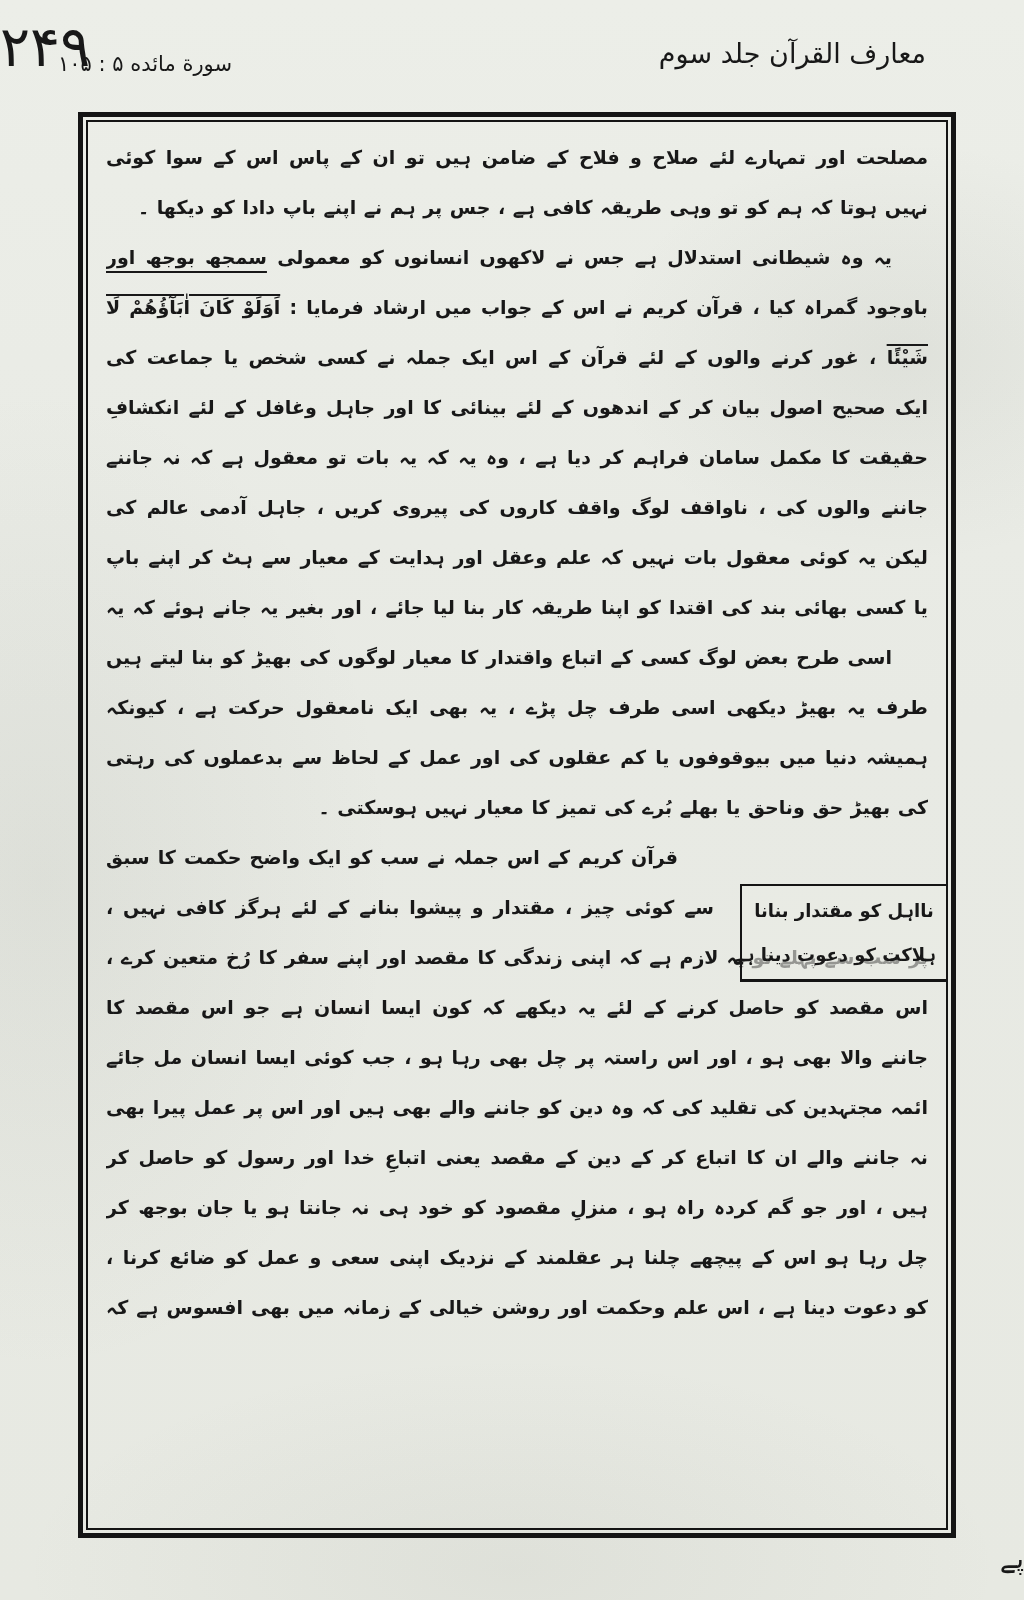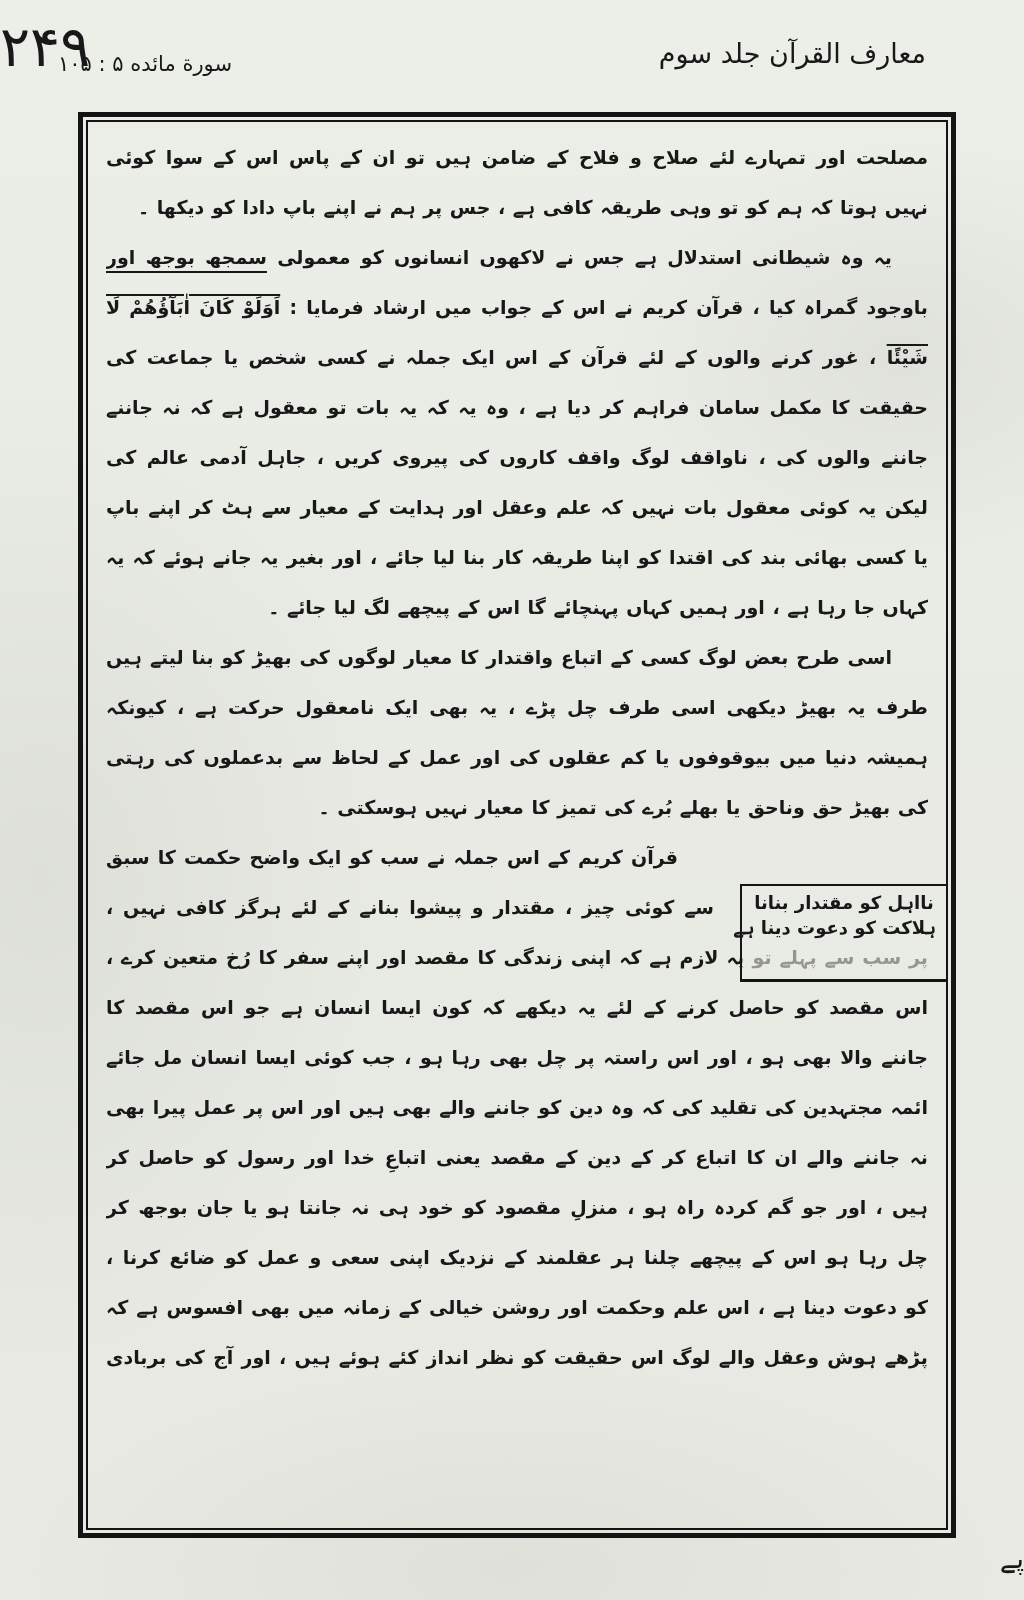--- a/index.html
+++ b/index.html
@@ -35,22 +35,22 @@
   }
   .tline.end{text-align-last:right;}
   .tline.indent{text-indent:36px;}
   .tline.inset{padding-left:0;padding-right:214px;}
   .mark-over{text-decoration:overline;text-decoration-thickness:2px;}
   .mark-under{text-decoration:underline;text-underline-offset:7px;text-decoration-thickness:2px;}
   .side-box{
     position:absolute;top:884px;right:78px;width:206px;height:98px;
     border-left:2px solid #141414;border-top:2px solid #141414;border-bottom:3px solid #141414;
     box-sizing:border-box;direction:rtl;
-    display:flex;flex-direction:column;justify-content:flex-start;
-    padding:4px 10px;background:rgba(233,235,229,.6);
+    display:flex;flex-direction:column;justify-content:space-between;
+    padding:12px 10px;background:rgba(233,235,229,.6);
   }
   .side-box .sline{
     font-size:18px;font-weight:bold;line-height:1.4;white-space:nowrap;
   }
   .side-box .sline.l1{text-align:center;}
   .side-box .sline.l2{text-align:right;}
   .catchword{
     position:absolute;top:1542px;left:0;right:0;
     font-size:28px;font-weight:normal;
   }
@@ -62,40 +62,39 @@
 <div class="hdr hdr-page">۲۴۹</div>
 <div class="hdr hdr-left" dir="rtl">سورة مائده ۵ : ۱۰۵</div>
 
 <div class="frame">
   <div class="frame-inner">
     <div class="tline"><span>مصلحت اور تمہارے لئے صلاح و فلاح کے ضامن ہیں تو ان کے پاس اس کے سوا کوئی جواب</span></div>
     <div class="tline end"><span>نہیں ہوتا کہ ہم کو تو وہی طریقہ کافی ہے ، جس پر ہم نے اپنے باپ دادا کو دیکھا ۔</span></div>
     <div class="tline indent"><span>یہ وہ شیطانی استدلال ہے جس نے لاکھوں انسانوں کو معمولی </span><span class="mark-under">سمجھ بوجھ اور علم و ہنر رکھنے کے</span></div>
     <div class="tline"><span>باوجود گمراہ کیا ، قرآن کریم نے اس کے جواب میں ارشاد فرمایا : </span><span class="mark-over">اَوَلَوْ کَانَ اٰبَآؤُهُمْ لَا يَعْلَمُوْنَ</span></div>
     <div class="tline"><span class="mark-over">شَيْئًا</span><span> ، غور کرنے والوں کے لئے قرآن کے اس ایک جملہ نے کسی شخص یا جماعت کی اقتدار کرنے کا</span></div>
+    <div class="tline"><span>ایک صحیح اصول بیان کر کے اندھوں کے لئے بینائی کا اور جاہل وغافل کے لئے انکشافِ</span></div>
     <div class="tline"><span>حقیقت کا مکمل سامان فراہم کر دیا ہے ، وہ یہ کہ یہ بات تو معقول ہے کہ نہ جاننے والے</span></div>
     <div class="tline"><span>جاننے والوں کی ، ناواقف لوگ واقف کاروں کی پیروی کریں ، جاہل آدمی عالم کی اقتدا کرے</span></div>
     <div class="tline"><span>لیکن یہ کوئی معقول بات نہیں کہ علم وعقل اور ہدایت کے معیار سے ہٹ کر اپنے باپ دادا</span></div>
     <div class="tline"><span>یا کسی بھائی بند کی اقتدا کو اپنا طریقہ کار بنا لیا جائے ، اور بغیر یہ جانے ہوئے کہ یہ مقتدا خود</span></div>
-    <div class="tline end"><span>کہاں جا رہا ہے ، اور ہمیں کہاں پہنچائے گا اس کے پیچھے لگ لیا جائے ۔</span></div>
     <div class="tline indent"><span>اسی طرح بعض لوگ کسی کے اتباع واقتدار کا معیار لوگوں کی بھیڑ کو بنا لیتے ہیں جس</span></div>
     <div class="tline"><span>طرف یہ بھیڑ دیکھی اسی طرف چل پڑے ، یہ بھی ایک نامعقول حرکت ہے ، کیونکہ اکثریت تو</span></div>
     <div class="tline"><span>ہمیشہ دنیا میں بیوقوفوں یا کم عقلوں کی اور عمل کے لحاظ سے بدعملوں کی رہتی ہے ، اس لئے لوگوں</span></div>
     <div class="tline end"><span>کی بھیڑ حق وناحق یا بھلے بُرے کی تمیز کا معیار نہیں ہوسکتی ۔</span></div>
     <div class="tline inset indent"><span>قرآن کریم کے اس جملہ نے سب کو ایک واضح حکمت کا سبق دیا کہ ان میں</span></div>
     <div class="tline inset"><span>سے کوئی چیز ، مقتدار و پیشوا بنانے کے لئے ہرگز کافی نہیں ، بلکہ ہر انسان</span></div>
     <div class="tline"><span>پر سب سے پہلے تو یہ لازم ہے کہ اپنی زندگی کا مقصد اور اپنے سفر کا رُخ متعین کرے ، پھر</span></div>
     <div class="tline"><span>اس مقصد کو حاصل کرنے کے لئے یہ دیکھے کہ کون ایسا انسان ہے جو اس مقصد کا راستہ</span></div>
     <div class="tline"><span>جاننے والا بھی ہو ، اور اس راستہ پر چل بھی رہا ہو ، جب کوئی ایسا انسان مل جائے تو</span></div>
     <div class="tline"><span>ائمہ مجتہدین کی تقلید کی کہ وہ دین کو جاننے والے بھی ہیں اور اس پر عمل پیرا بھی ، اس لئے</span></div>
     <div class="tline"><span>نہ جاننے والے ان کا اتباع کر کے دین کے مقصد یعنی اتباعِ خدا اور رسول کو حاصل کر سکتے</span></div>
     <div class="tline"><span>ہیں ، اور جو گم کردہ راہ ہو ، منزلِ مقصود کو خود ہی نہ جانتا ہو یا جان بوجھ کر منزل کے خلاف سمت</span></div>
     <div class="tline"><span>چل رہا ہو اس کے پیچھے چلنا ہر عقلمند کے نزدیک اپنی سعی و عمل کو ضائع کرنا ، بلکہ اپنی ہلاکت</span></div>
     <div class="tline"><span>کو دعوت دینا ہے ، اس علم وحکمت اور روشن خیالی کے زمانہ میں بھی افسوس ہے کہ لکھے</span></div>
-    <div class="tline"><span>پڑھے ہوش وعقل والے لوگ اس حقیقت کو نظر انداز کئے ہوئے ہیں ، اور آج کی بربادی</span></div>
   </div>
 </div>
 
 <div class="side-box">
   <div class="sline l1">نااہل کو مقتدار بنانا</div>
   <div class="sline l2">ہلاکت کو دعوت دینا ہے</div>
 </div>
 
 <div class="catchword" dir="rtl">پے</div>
 

